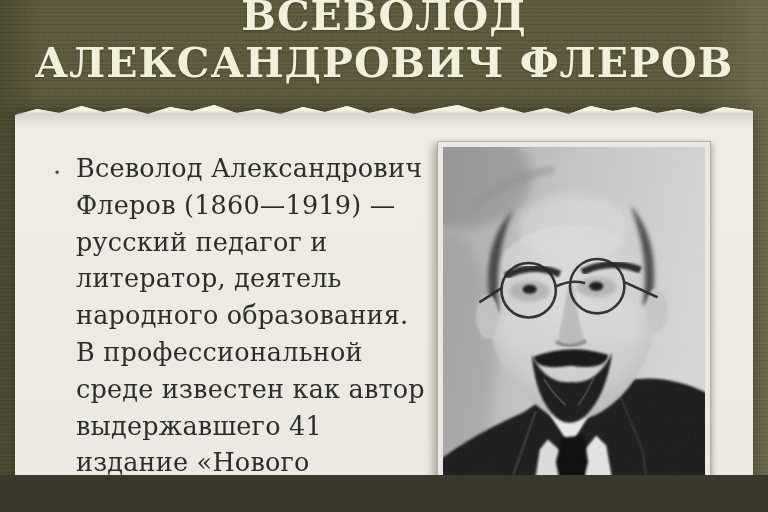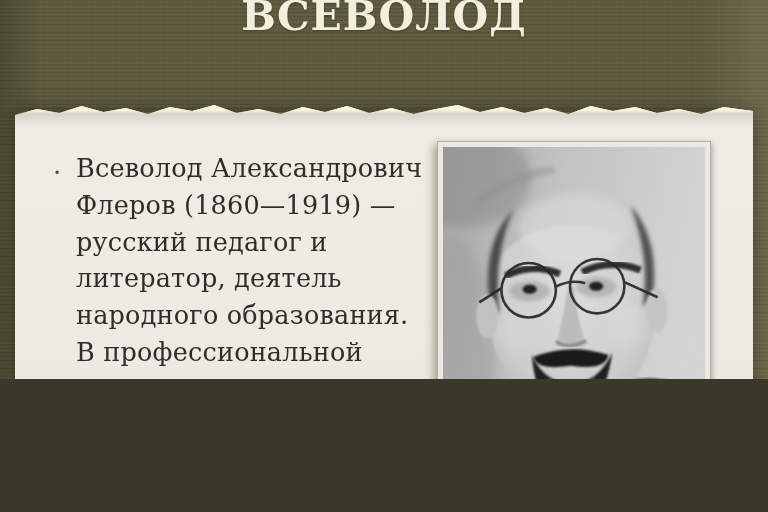--- a/index.html
+++ b/index.html
@@ -1,17 +1,17 @@
 <!DOCTYPE html>
 <html><head>
 <meta charset="utf-8">
 <style>
   html,body{margin:0;padding:0;background:#3a382a;}
   .stage{
-    position:relative;width:768px;height:379px;overflow:hidden;
+    position:relative;width:768px;height:475px;overflow:hidden;
     font-family:"DejaVu Serif","Liberation Serif",serif;
     background:
       repeating-linear-gradient(180deg, rgba(30,28,16,.14) 0 1px, rgba(0,0,0,0) 1px 4px),
       repeating-linear-gradient(180deg, rgba(215,210,175,.05) 0 1px, rgba(0,0,0,0) 1px 7px),
       repeating-linear-gradient(90deg, rgba(25,24,14,.05) 0 1px, rgba(0,0,0,0) 1px 3px),
       #5f5c40;
   }
   .stage::after{
     content:'';position:absolute;inset:0;pointer-events:none;
     background:linear-gradient(90deg, rgba(20,18,8,.22) 0, rgba(0,0,0,0) 40px, rgba(0,0,0,0) 700px, rgba(235,230,190,.10) 755px);
@@ -53,20 +53,21 @@
   }
   .photo-frame svg{display:block;width:262px;height:356px;}
 </style>
 </head>
 <body>
 
 <div class="stage">
 
   <h1 class="title">
     <span>ВСЕВОЛОД</span>
+    <span>АЛЕКСАНДРОВИЧ ФЛЕРОВ</span>
   </h1>
 
   <div class="page-shadow"></div>
 
   <div class="page">
 
     <span class="bullet">·</span>
 
     <p class="body-text">Всеволод Александрович
 Флеров (1860—1919) —

